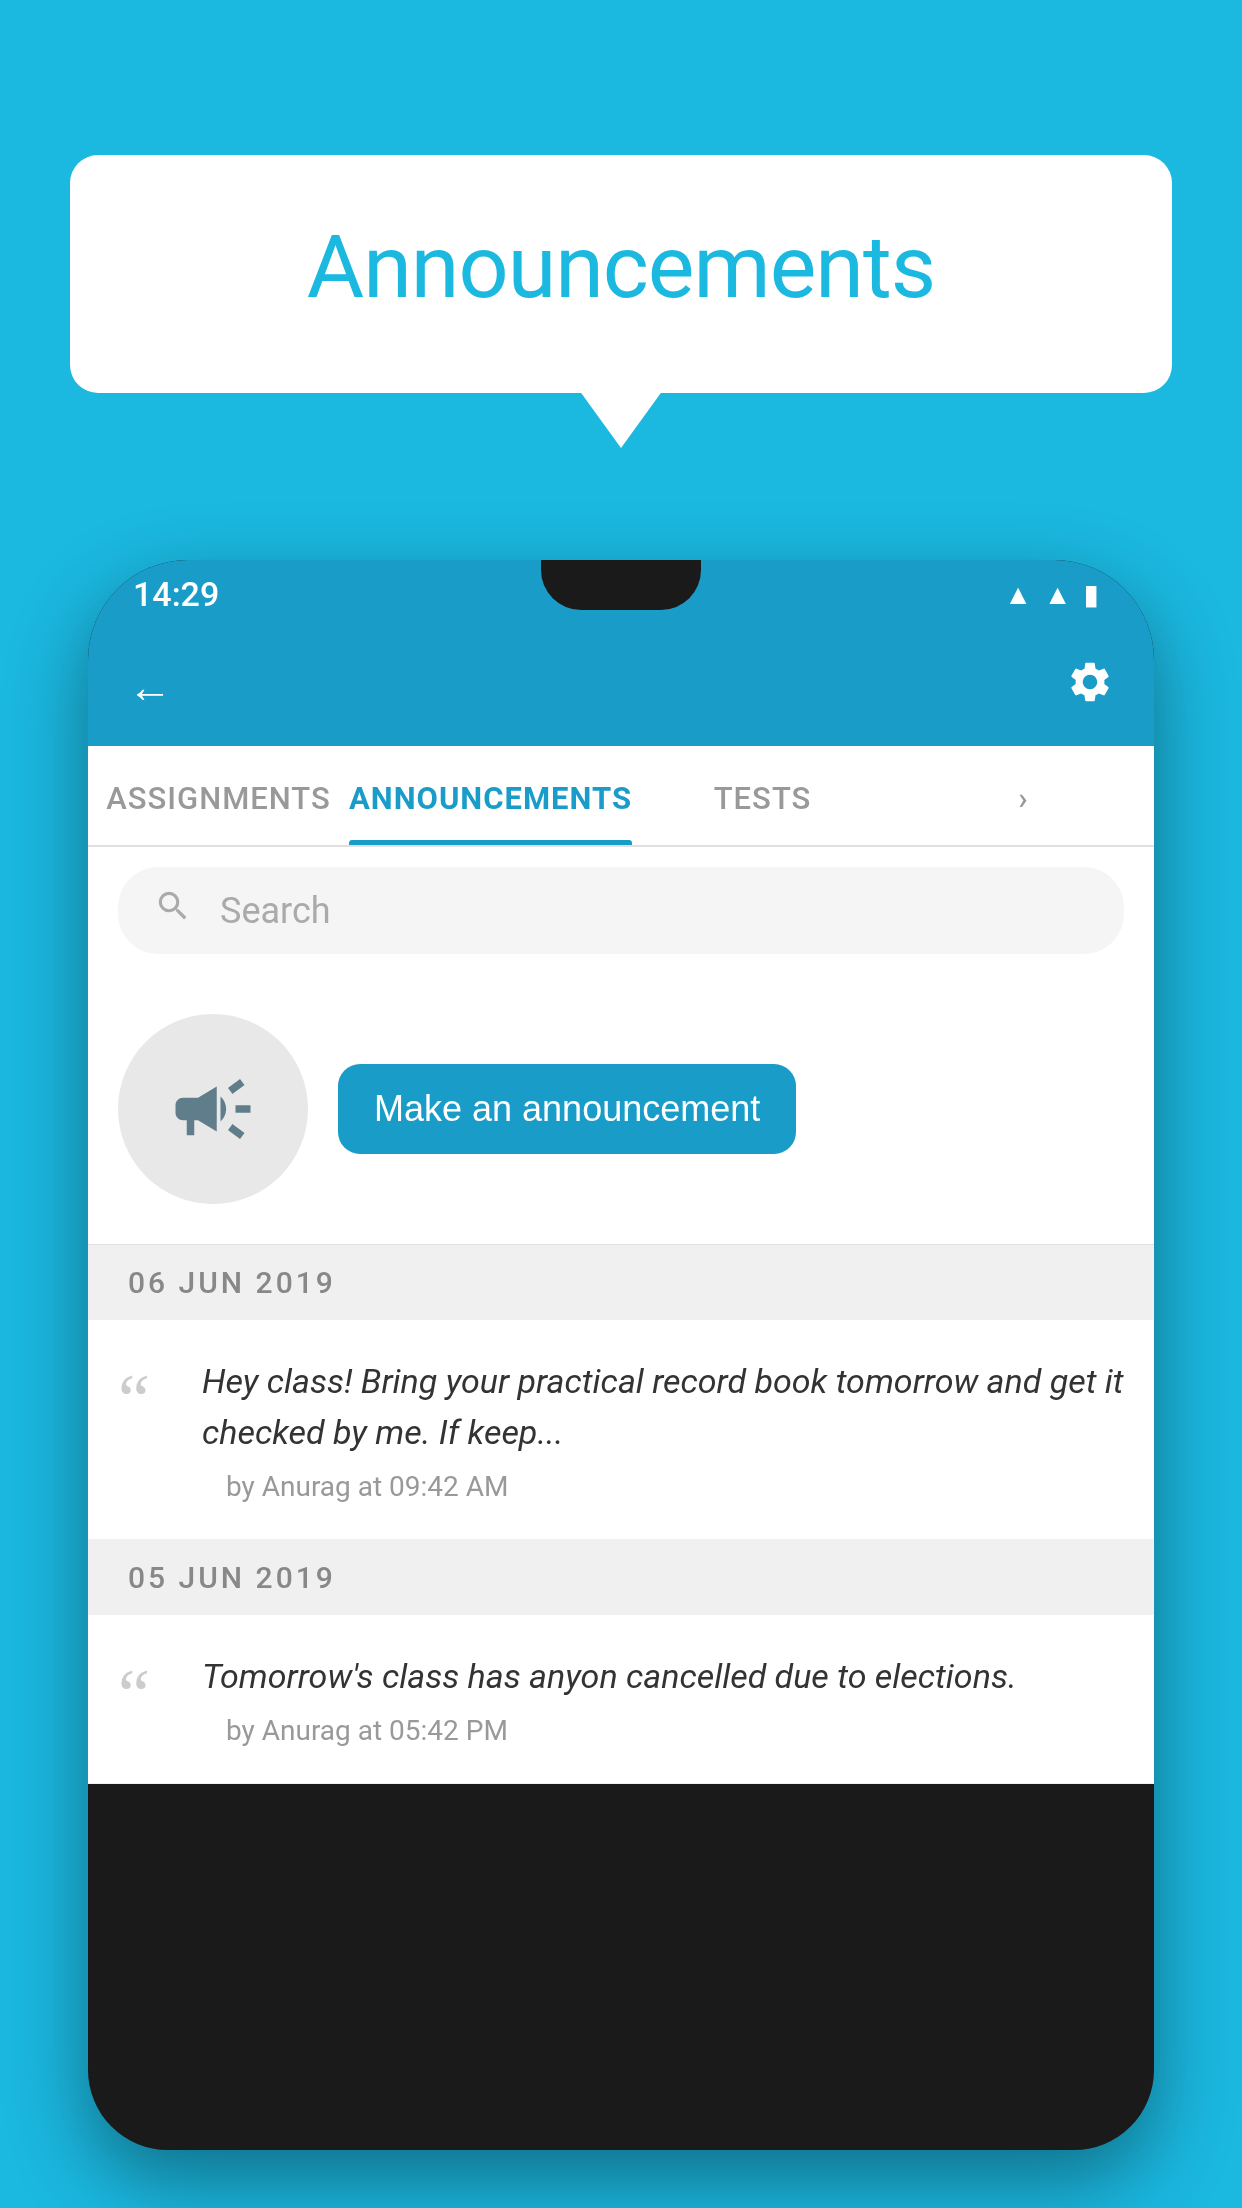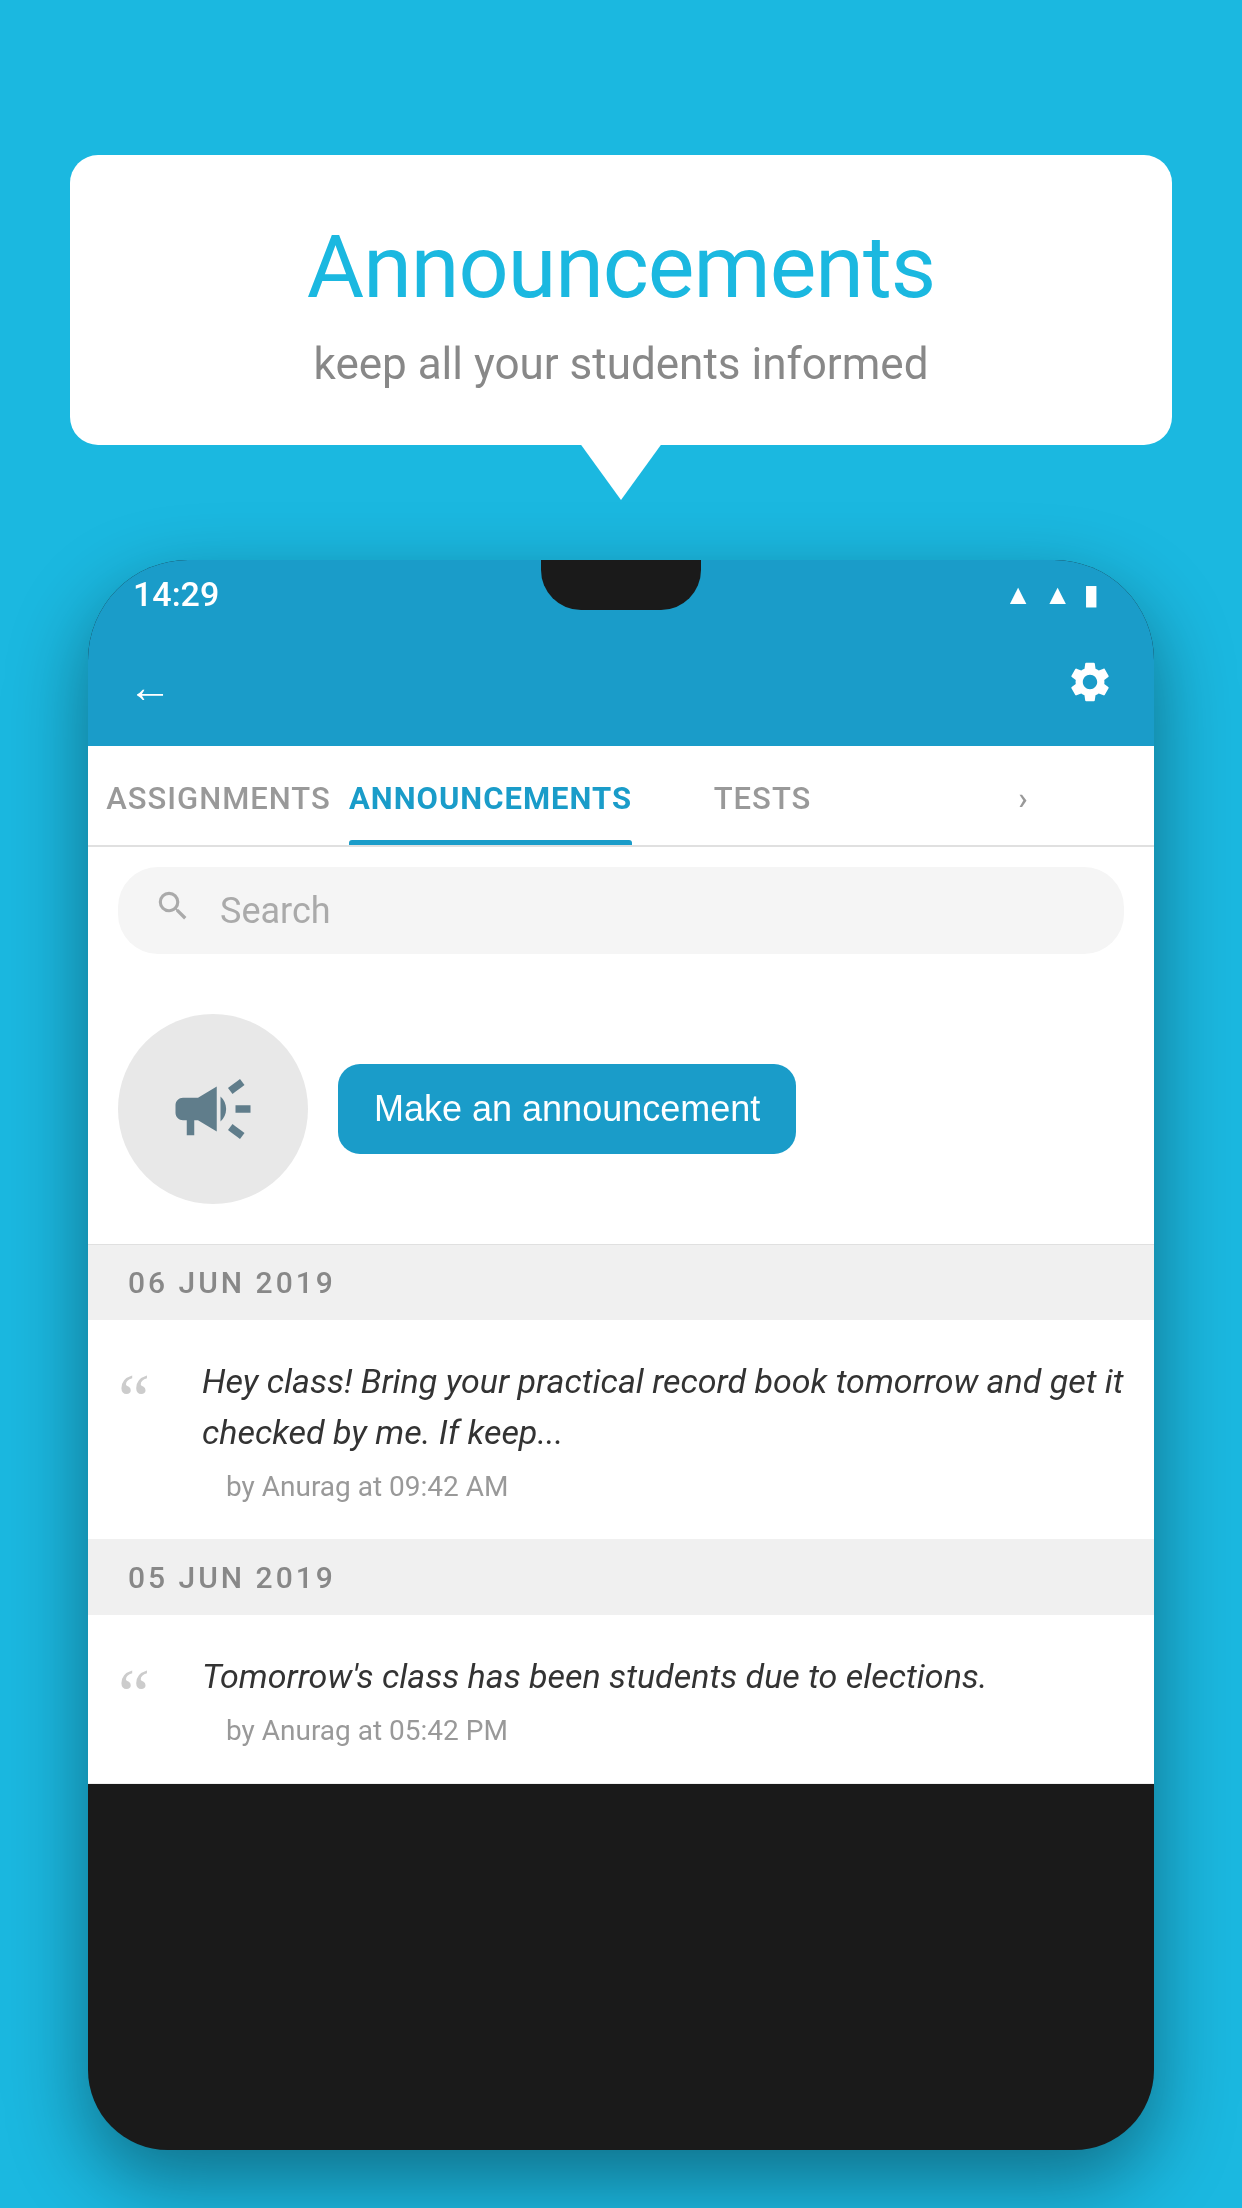--- a/index.html
+++ b/index.html
@@ -321,21 +321,20 @@
       color: #999;
       margin-left: 24px;
     }
   </style>
 </head>
 <body>
 
 <div class="speech-bubble-container">
   <div class="speech-bubble">
     <div class="speech-bubble-title">Announcements</div>
-    <div class="speech-bubble-subtitle">keep all your students informed</div>
   </div>
 </div>
 
 <div class="phone-container">
   <div class="phone-frame">
 
     <div class="phone-status-bar">
       <div class="notch"></div>
       <span class="status-time">14:29</span>
       <div class="status-icons">
@@ -393,20 +392,20 @@
           <div class="announcement-message">Hey class! Bring your practical record book tomorrow and get it checked by me. If keep...</div>
           <div class="announcement-meta">by Anurag at 09:42 AM</div>
         </div>
       </div>
 
       <div class="date-section">05  JUN  2019</div>
 
       <div class="announcement-item">
         <div class="quote-icon">“</div>
         <div class="announcement-text-content">
-          <div class="announcement-message">Tomorrow's class has been students due to elections.</div>
+          <div class="announcement-message">Tomorrow's class has anyon cancelled due to elections.</div>
           <div class="announcement-meta">by Anurag at 05:42 PM</div>
         </div>
       </div>
 
     </div>
   </div>
 </div>
 
 </body></html>

